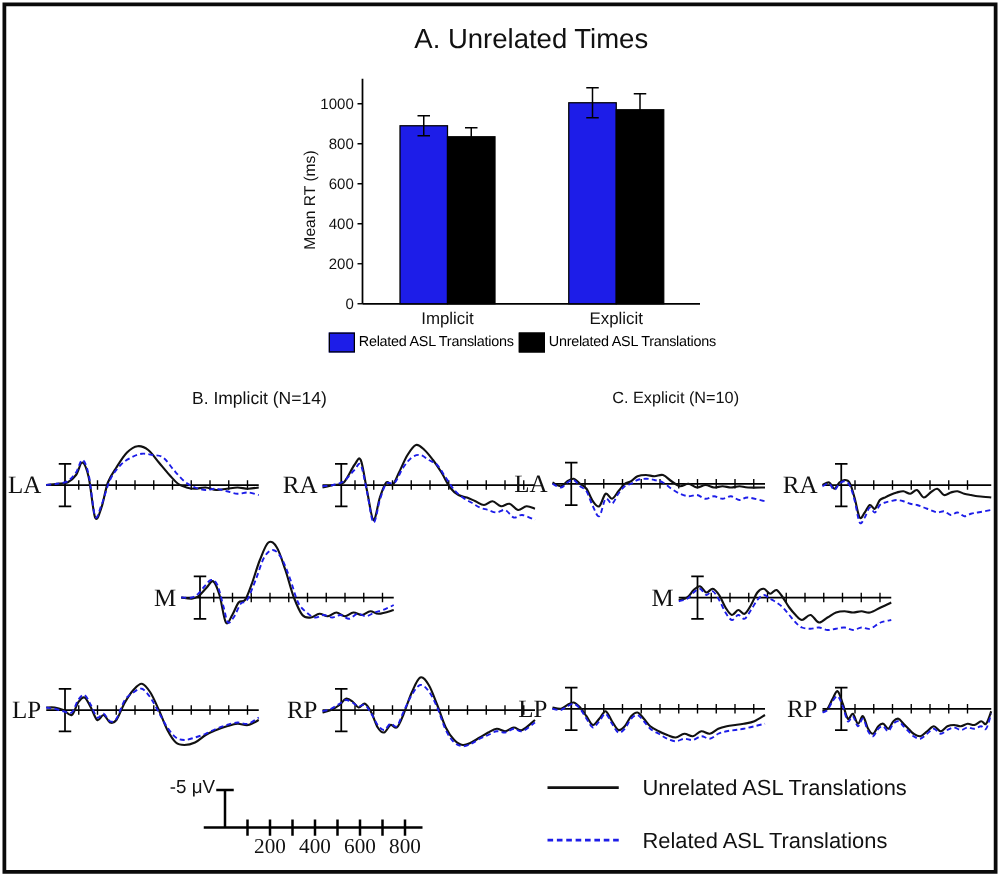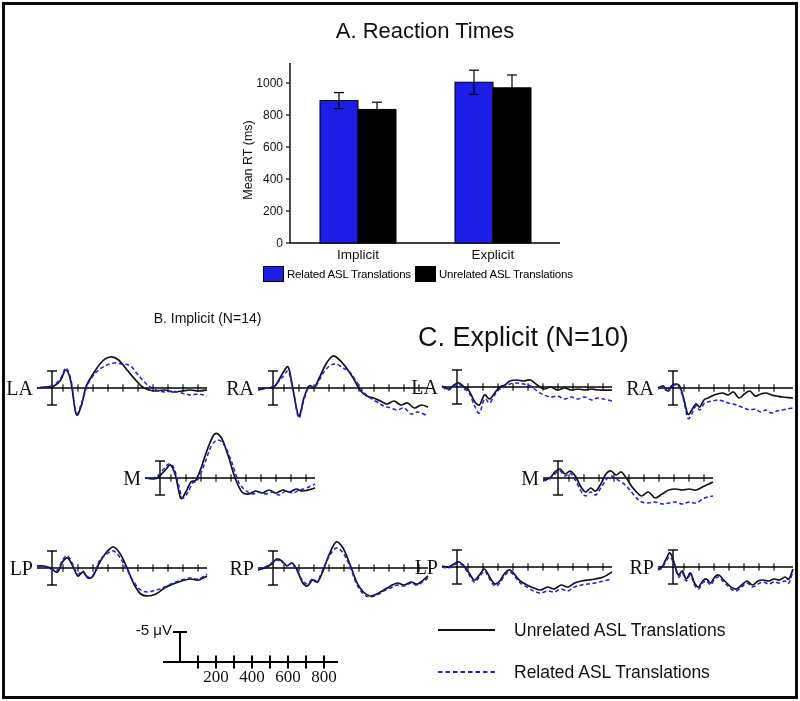--- a/index.html
+++ b/index.html
@@ -1,38 +1,38 @@
 <!DOCTYPE html>
 <html><head>
 <meta charset="utf-8">
 <style>
   html,body{margin:0;padding:0;background:#fff;}
   .fig{position:relative;width:800px;height:701px;background:#ffffff;overflow:hidden;
        font-family:"Liberation Sans",sans-serif;color:#000;}
   .frame{position:absolute;left:2px;top:2px;right:2px;bottom:2px;border:3px solid #0a0a0a;pointer-events:none;}
   .title-a{position:absolute;left:240px;top:18px;width:370px;text-align:center;font-size:22px;color:#111;}
   .title-b{position:absolute;left:85px;top:310px;width:245px;text-align:center;font-size:14px;color:#111;}
-  .title-c{position:absolute;left:418px;top:322px;width:245px;font-size:27px;color:#111;}
+  .title-c{position:absolute;left:418px;top:310px;width:245px;text-align:center;font-size:13px;color:#111;}
   .barsvg{position:absolute;left:240px;top:50px;width:330px;height:214px;}
   .lega{position:absolute;top:265px;height:18px;display:flex;align-items:center;gap:3px;
         font-size:11.5px;letter-spacing:-0.2px;color:#000;white-space:nowrap;}
   .sw{display:inline-block;width:21px;height:16px;border:1px solid #000;box-sizing:border-box;}
   .wavesvg{position:absolute;}
   .uvlabel{position:absolute;left:92px;top:621px;width:80px;text-align:right;font-size:15px;color:#111;}
   .scalesvg{position:absolute;left:128px;top:612px;width:215px;height:80px;}
   .legline{position:absolute;left:437px;width:60px;height:6px;}
   .legtext{position:absolute;left:514px;font-size:17.5px;color:#111;white-space:nowrap;}
 </style>
 </head>
 <body>
 
 <div class="fig">
   <div class="frame"></div>
 
-  <div class="title-a">A. Reaction Times</div>
+  <div class="title-a">A. Unrelated Times</div>
   <svg id="barsvg" class="barsvg" viewBox="0 0 330 214">
       <line x1="50" y1="13" x2="50" y2="193" stroke="#000" stroke-width="1.4"></line>
       <line x1="50" y1="193" x2="320" y2="193" stroke="#000" stroke-width="1.4"></line>
       <line x1="46" y1="193" x2="50" y2="193" stroke="#000" stroke-width="1.1"></line>
       <text x="43" y="197" text-anchor="end" font-size="12" font-family="&quot;Liberation Sans&quot;, sans-serif" fill="#111">0</text>
       <line x1="46" y1="161" x2="50" y2="161" stroke="#000" stroke-width="1.1"></line>
       <text x="43" y="165" text-anchor="end" font-size="12" font-family="&quot;Liberation Sans&quot;, sans-serif" fill="#111">200</text>
       <line x1="46" y1="129" x2="50" y2="129" stroke="#000" stroke-width="1.1"></line>
       <text x="43" y="133" text-anchor="end" font-size="12" font-family="&quot;Liberation Sans&quot;, sans-serif" fill="#111">400</text>
       <line x1="46" y1="97" x2="50" y2="97" stroke="#000" stroke-width="1.1"></line>

